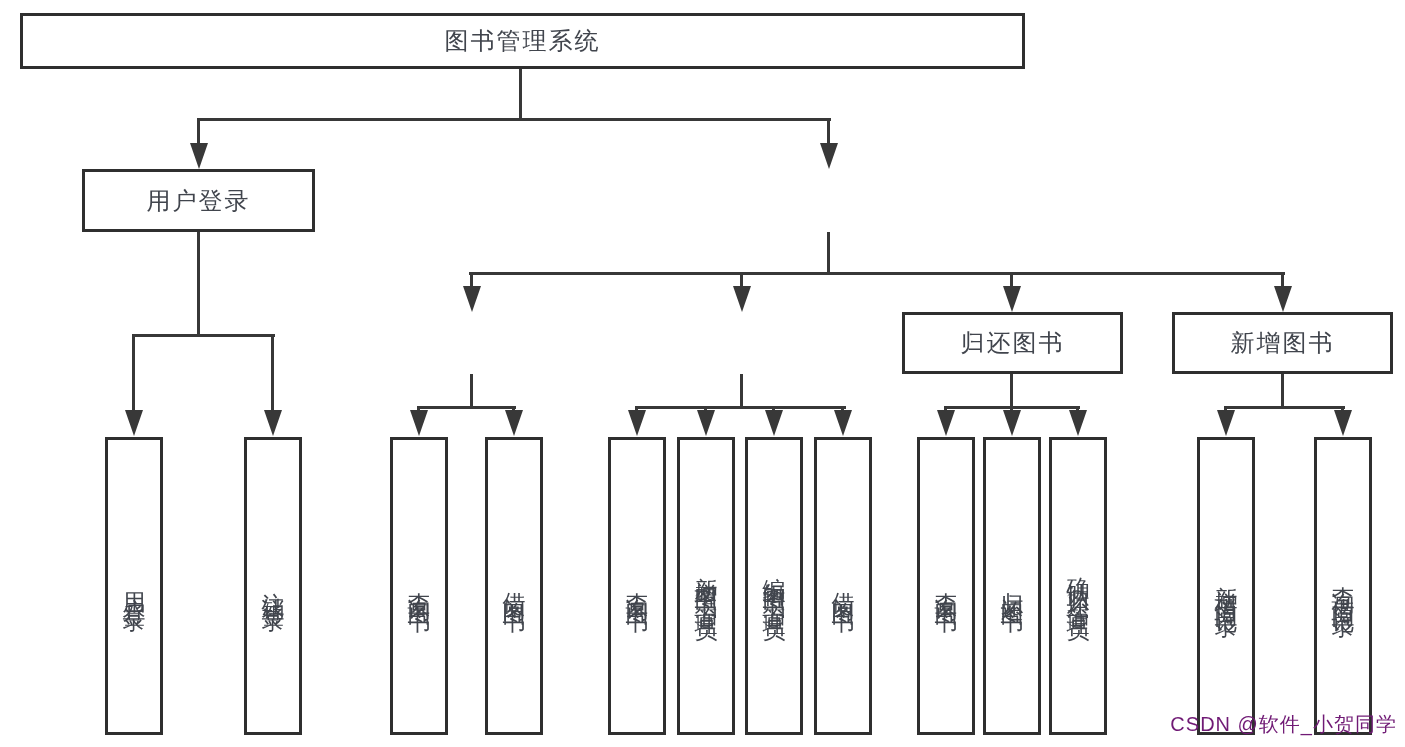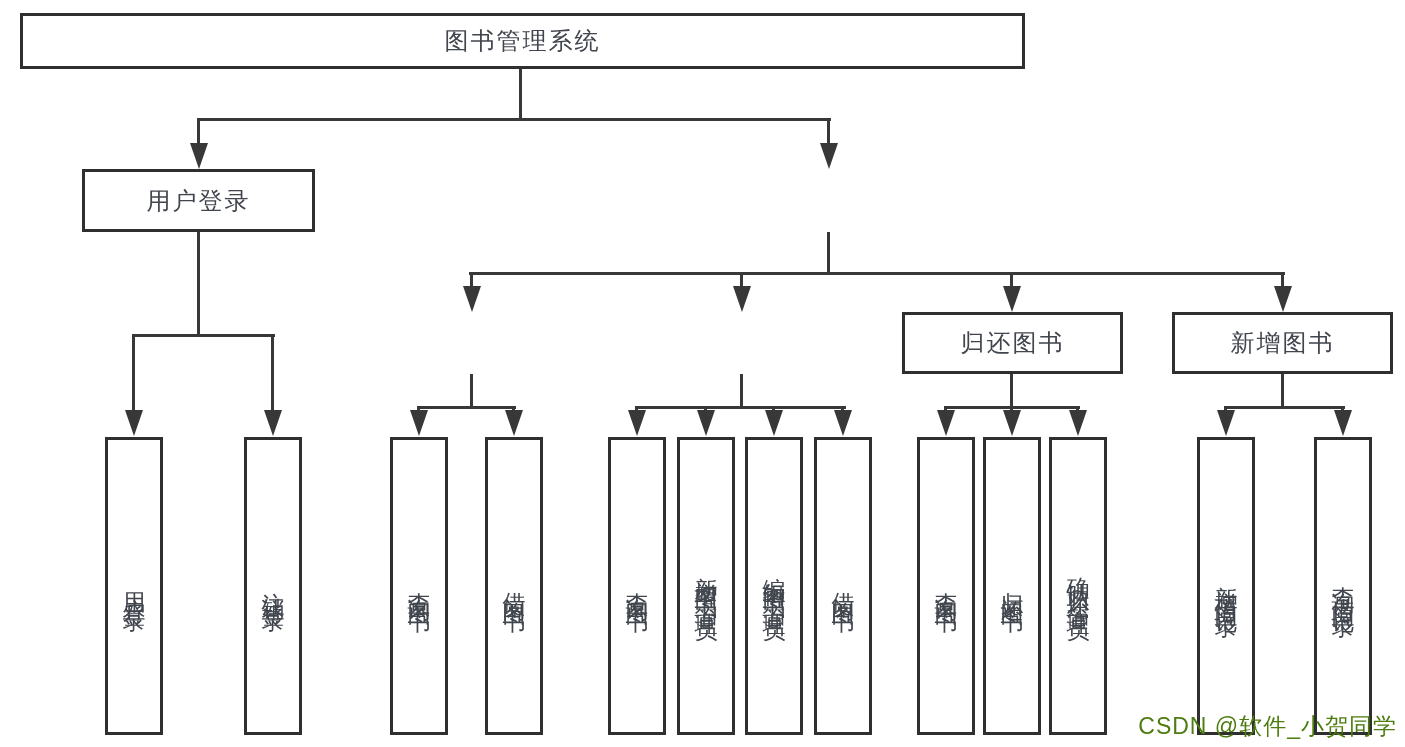--- a/index.html
+++ b/index.html
@@ -41,22 +41,22 @@
     width:0; height:0;
     border-left:9px solid transparent;
     border-right:9px solid transparent;
     border-top:26px solid #383838;
   }
 
   .watermark {
     position:absolute;
     top:711px;
     right:8px;
-    font-size:23px;
-    color:#4d7c0f;
+    font-size:20px;
+    color:#701a75;
     letter-spacing:1px;
     white-space:nowrap;
   }
 </style>
 </head>
 <body>
 
 <div class="stage">
 
   <div class="line" style="left:519px;top:69px;width:3px;height:52px"></div>

